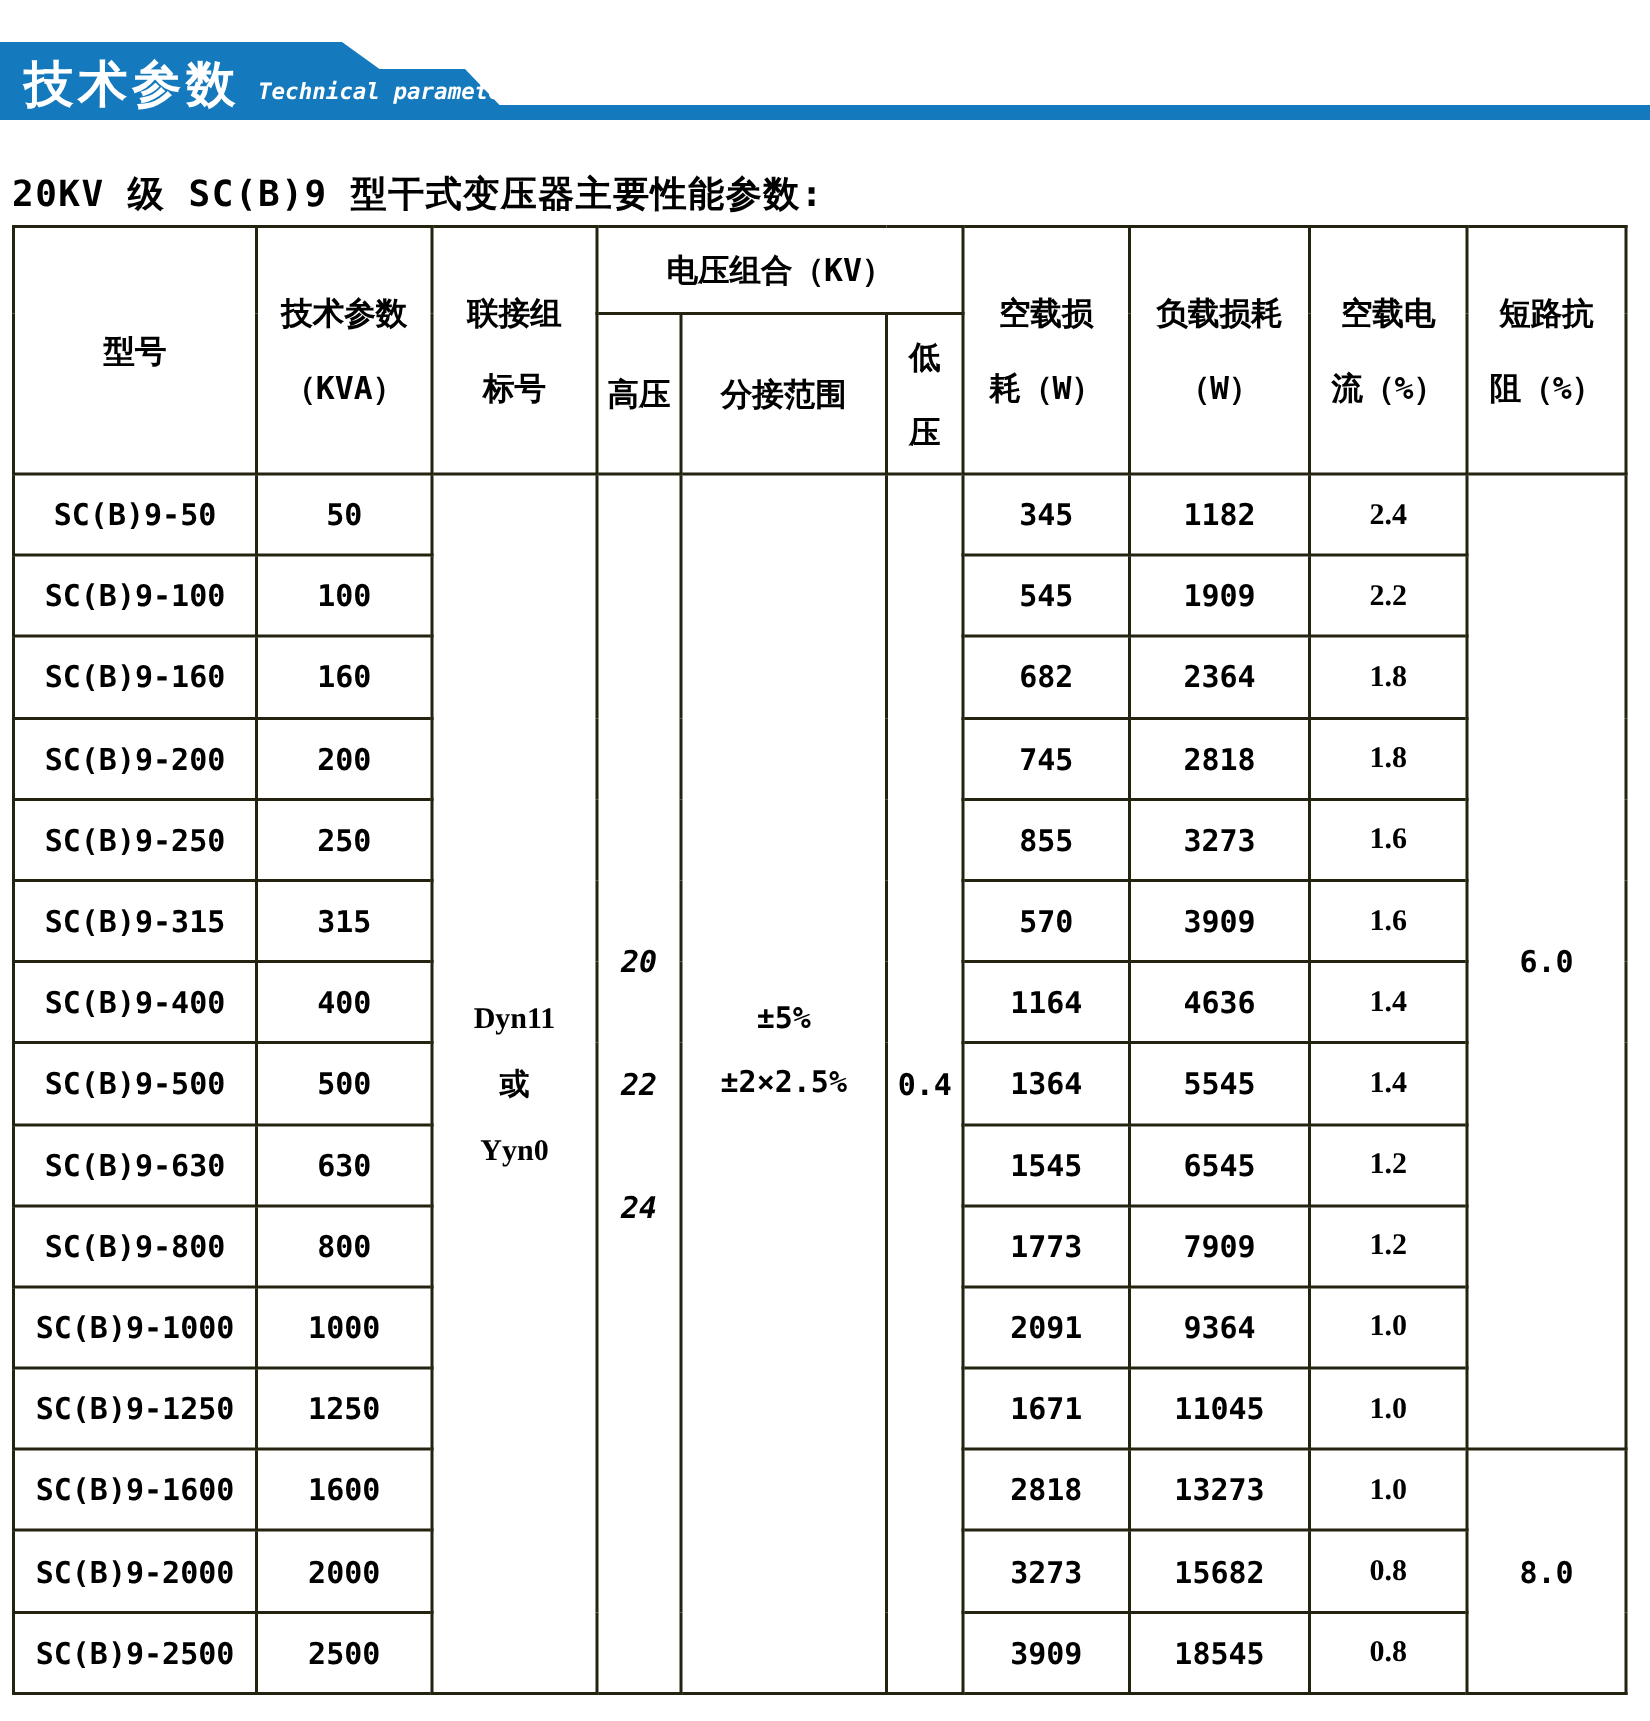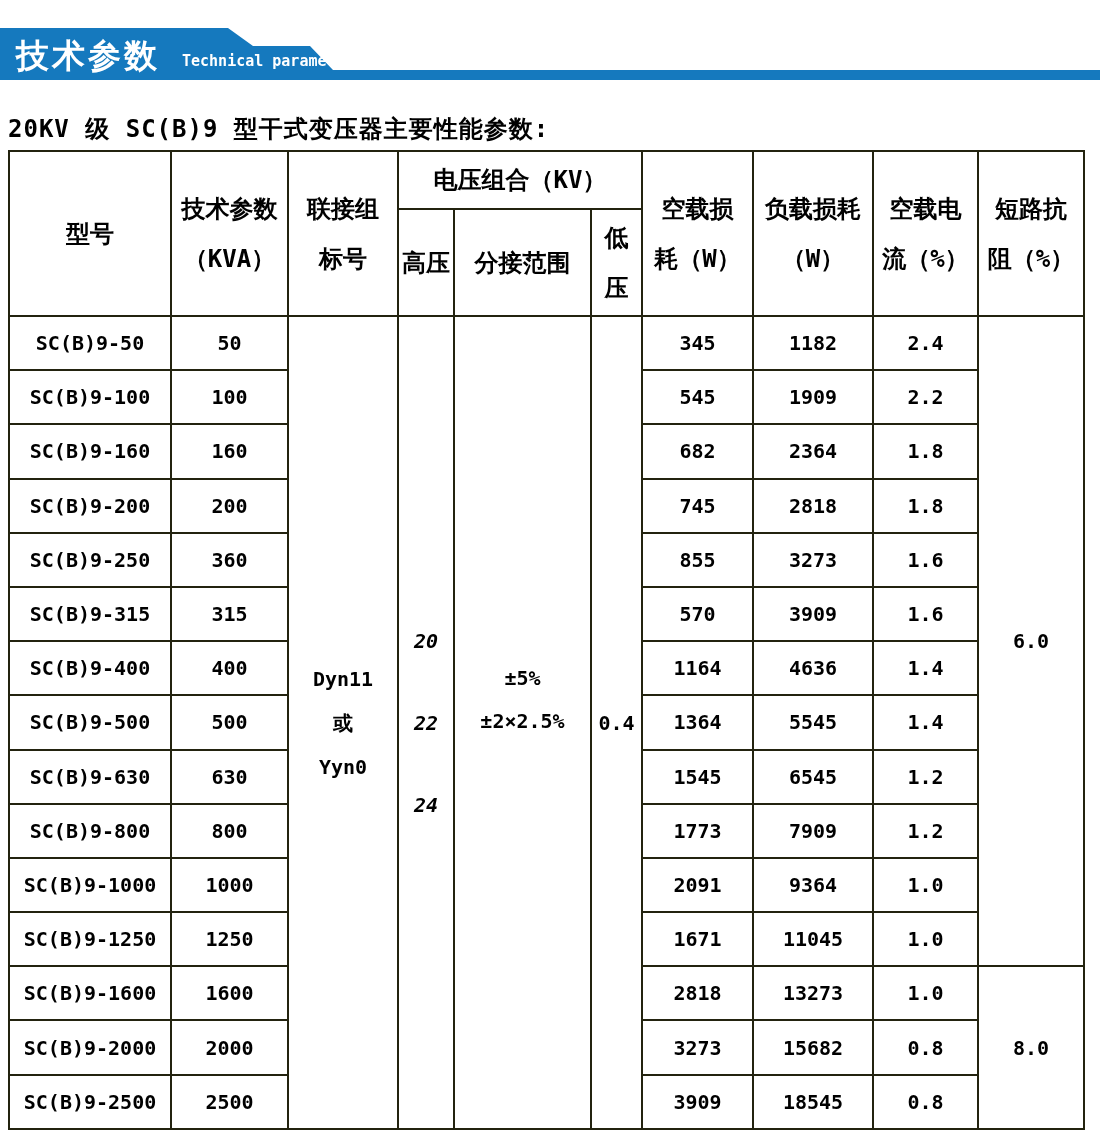--- a/index.html
+++ b/index.html
@@ -19,23 +19,24 @@
   }
   
   .banner{position:absolute;left:0;top:0;width:1100px;height:82px;}
   .banner svg{display:block;}
   .banner-cn{
     position:absolute;left:16px;top:39px;
     font-size:33px;line-height:1;font-weight:bold;color:#ffffff;
     letter-spacing:3px;white-space:nowrap;text-align:right;
   }
   .banner-en{
-    position:absolute;left:182px;top:54px;
+    position:absolute;left:172px;top:54px;
     font-size:15px;line-height:1;font-weight:bold;color:#ffffff;
     white-space:nowrap;
+    font-style:italic;
   }
   
   .doc-title{
     position:absolute;left:8px;top:113px;
     font-size:24px;font-weight:bold;letter-spacing:1px;
     white-space:nowrap;
   }
   
   table.spec{
     position:absolute;left:8px;top:150px;
@@ -45,25 +46,25 @@
   }
   table.spec td{
     border:2px solid var(--line);
     text-align:center;vertical-align:middle;
     overflow:hidden;white-space:nowrap;
     padding:0;
   }
   tr.h1{height:58px;}
   tr.h2{height:107px;}
   tbody tr{height:54px;}
-  .hdr{font-size:24px;}
+  .hdr{font-size:21px;}
   .two-line div{line-height:50px;}
   .pad-dn{padding-top:8px;}
-  td.current{padding-top:14px;}
-  .vg-line{line-height:44px;}
+  td.current{padding-top:14px;font-family:Liberation Serif, serif;}
+  .vg-line{line-height:44px;font-family:Liberation Serif, serif;}
   .hv-line{line-height:82px;font-style:italic;}
   .tap-wrap{transform:translateY(-23px);}
   .tap-wrap div{line-height:43px;}
 </style>
 </head>
 <body>
 
 <div class="page">
 
   <div class="banner">
@@ -169,21 +170,21 @@
       </tr>
       <tr>
         <td class="pad-dn">SC(B)9-200</td>
         <td class="pad-dn">200</td>
         <td>745</td>
         <td>2818</td>
         <td class="current">1.8</td>
       </tr>
       <tr>
         <td class="pad-dn">SC(B)9-250</td>
-        <td class="pad-dn">360</td>
+        <td class="pad-dn">250</td>
         <td>855</td>
         <td>3273</td>
         <td class="current">1.6</td>
       </tr>
       <tr>
         <td class="pad-dn">SC(B)9-315</td>
         <td class="pad-dn">315</td>
         <td>570</td>
         <td>3909</td>
         <td class="current">1.6</td>

